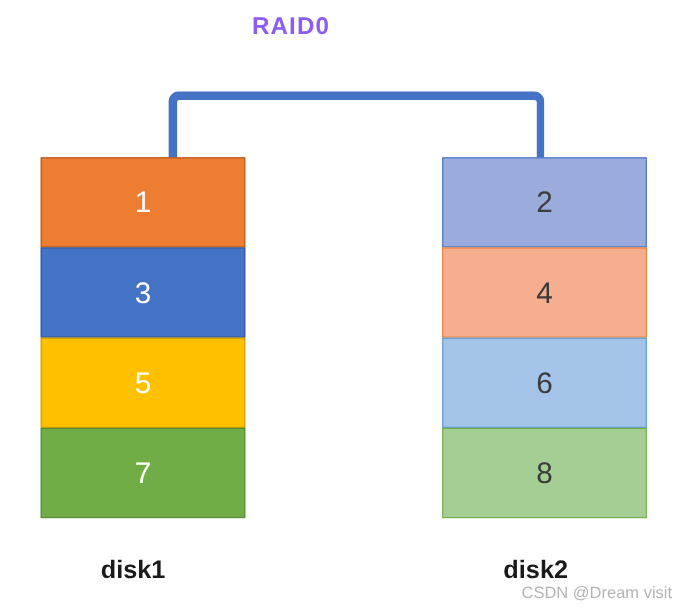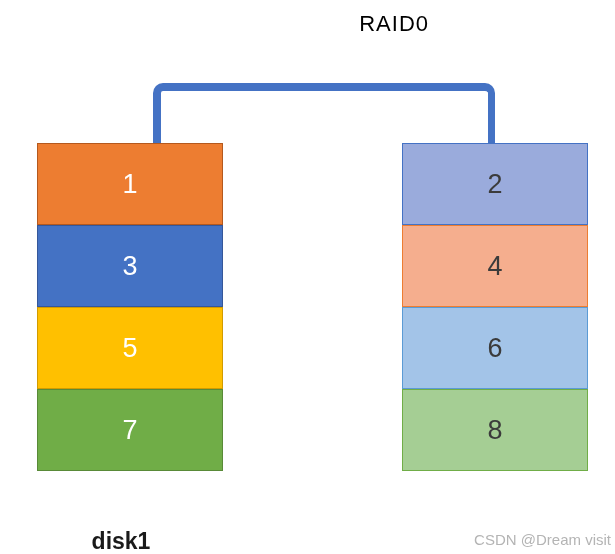--- a/index.html
+++ b/index.html
@@ -13,24 +13,24 @@
     width: 615px;
     height: 554px;
     background: #ffffff;
     overflow: hidden;
   }
   .title {
     position: absolute;
     top: 11px;
     left: 229px;
     width: 200px;
-    text-align: right;
+    text-align: left;
     font-size: 22px;
-    font-weight: normal;
-    color: #000000;
+    font-weight: bold;
+    color: #8b5cf6;
     letter-spacing: 1px;
   }
   .connector {
     position: absolute;
     left: 153px;
     top: 83px;
     width: 327px;
     height: 60px;
     border-top: 8px solid #4472C4;
     border-left: 8px solid #4472C4;
@@ -51,21 +51,21 @@
     height: 82px;
     border: 1px solid transparent;
     display: flex;
     align-items: center;
     justify-content: center;
     font-size: 27px;
     line-height: 1;
   }
   .disk-label {
     position: absolute;
-    top: 528px;
+    top: 504px;
     width: 140px;
     text-align: center;
     font-size: 23px;
     font-weight: bold;
     color: #1a1a1a;
   }
   .disk-label.left  { left: 51px;  }
   .disk-label.right { left: 417px; }
   .watermark {
     position: absolute;
@@ -94,16 +94,17 @@
   </div>
 
   <div class="disk-column right">
     <div class="block" style="background-color: rgb(154, 171, 220); border-color: rgb(68, 114, 196); color: rgb(59, 59, 59);">2</div>
     <div class="block" style="background-color: rgb(245, 174, 142); border-color: rgb(237, 125, 49); color: rgb(59, 59, 59);">4</div>
     <div class="block" style="background-color: rgb(163, 196, 232); border-color: rgb(91, 155, 213); color: rgb(59, 59, 59);">6</div>
     <div class="block" style="background-color: rgb(165, 206, 148); border-color: rgb(112, 173, 71); color: rgb(59, 59, 59);">8</div>
   </div>
 
   <div class="disk-label left">disk1</div>
+  <div class="disk-label right">disk2</div>
 
   <div class="watermark">CSDN @Dream visit</div>
 
 </div>
 
 </body></html>

